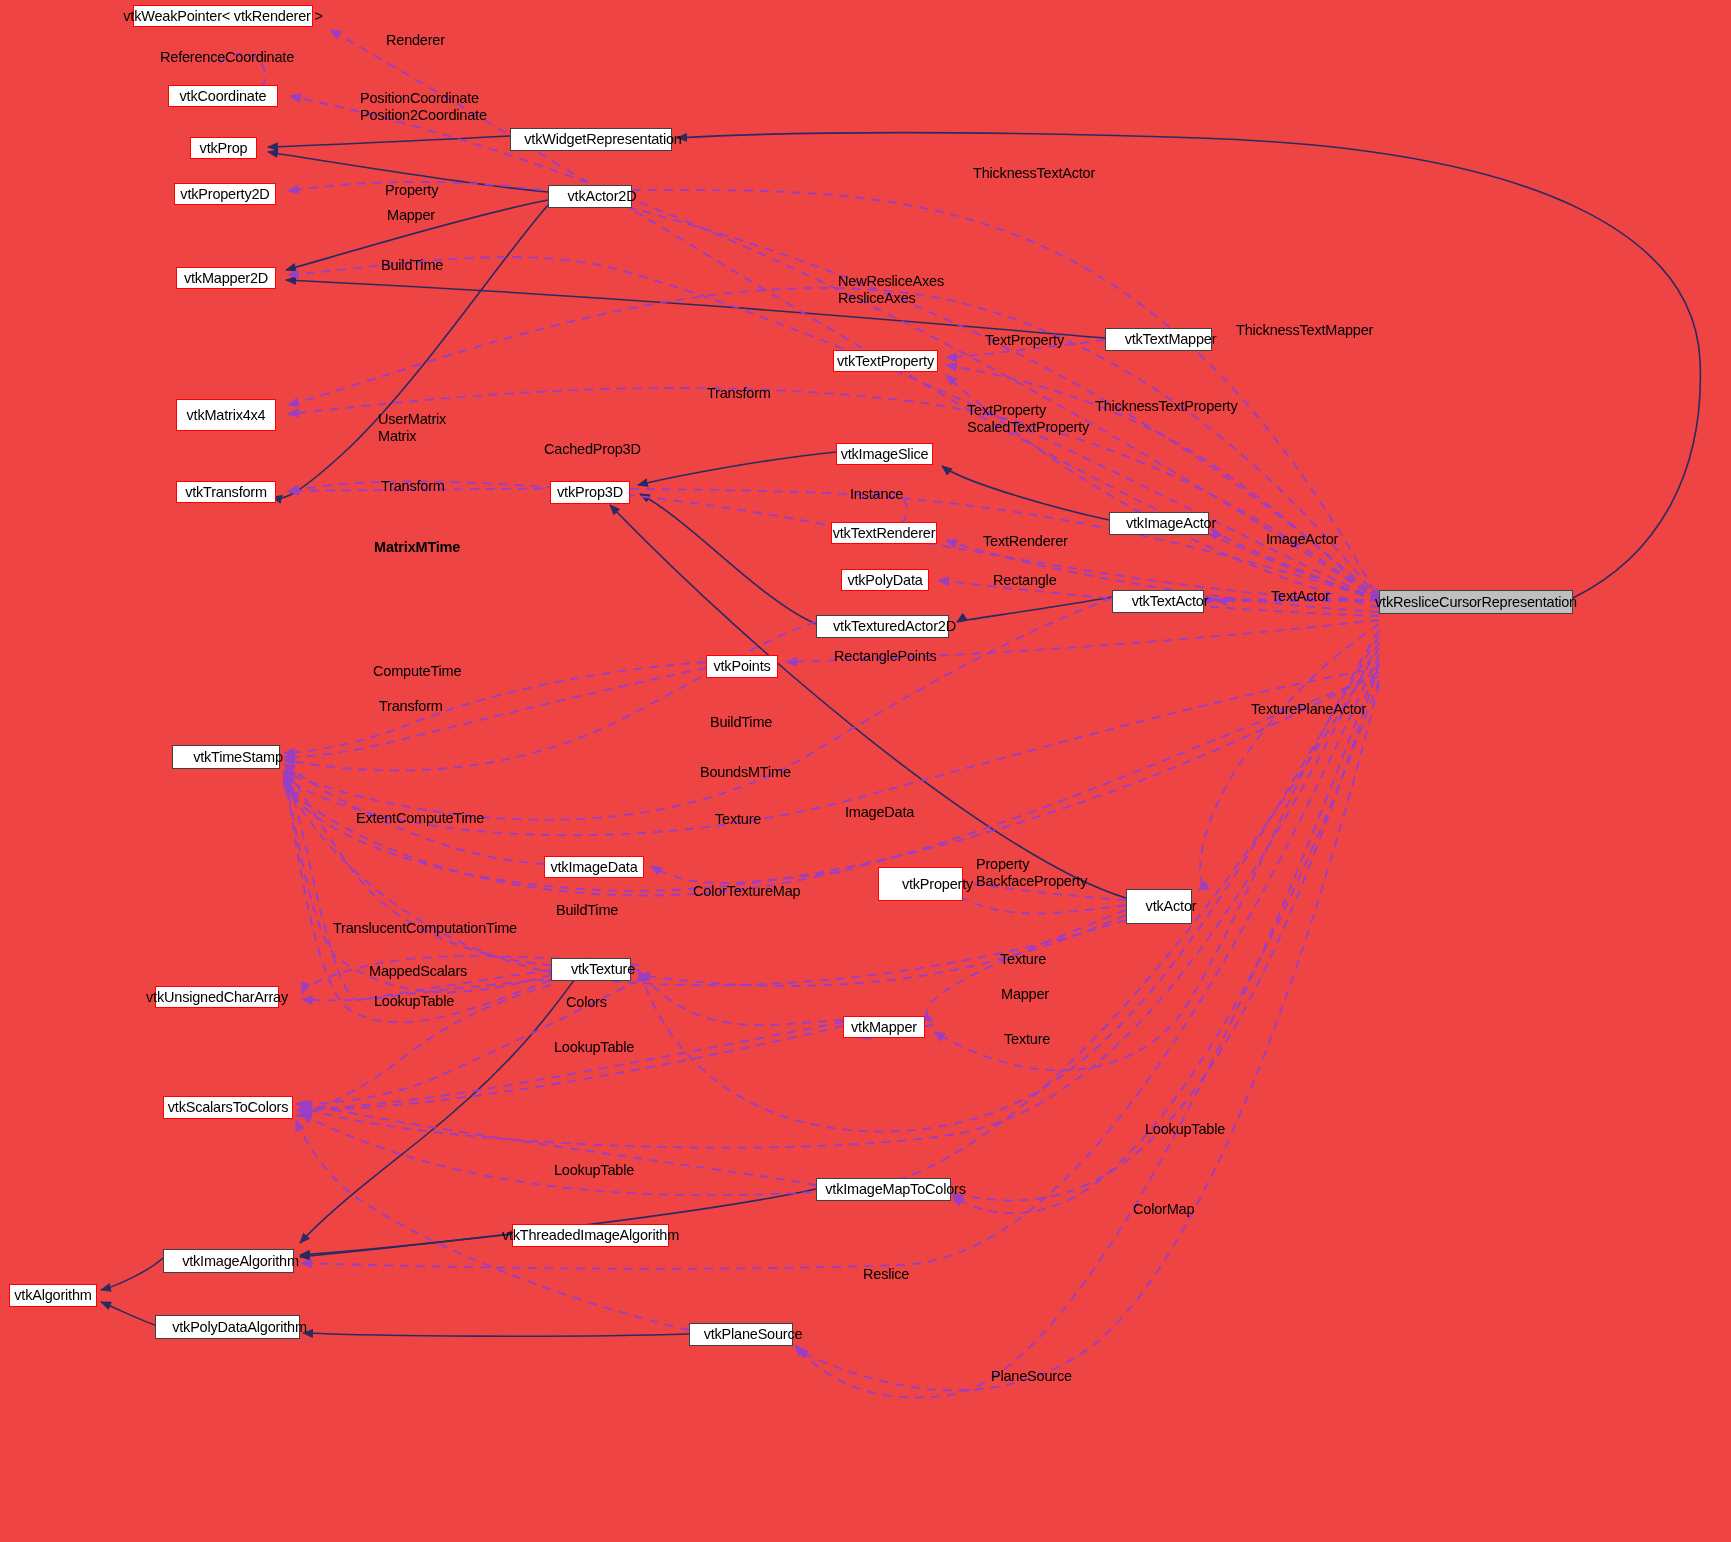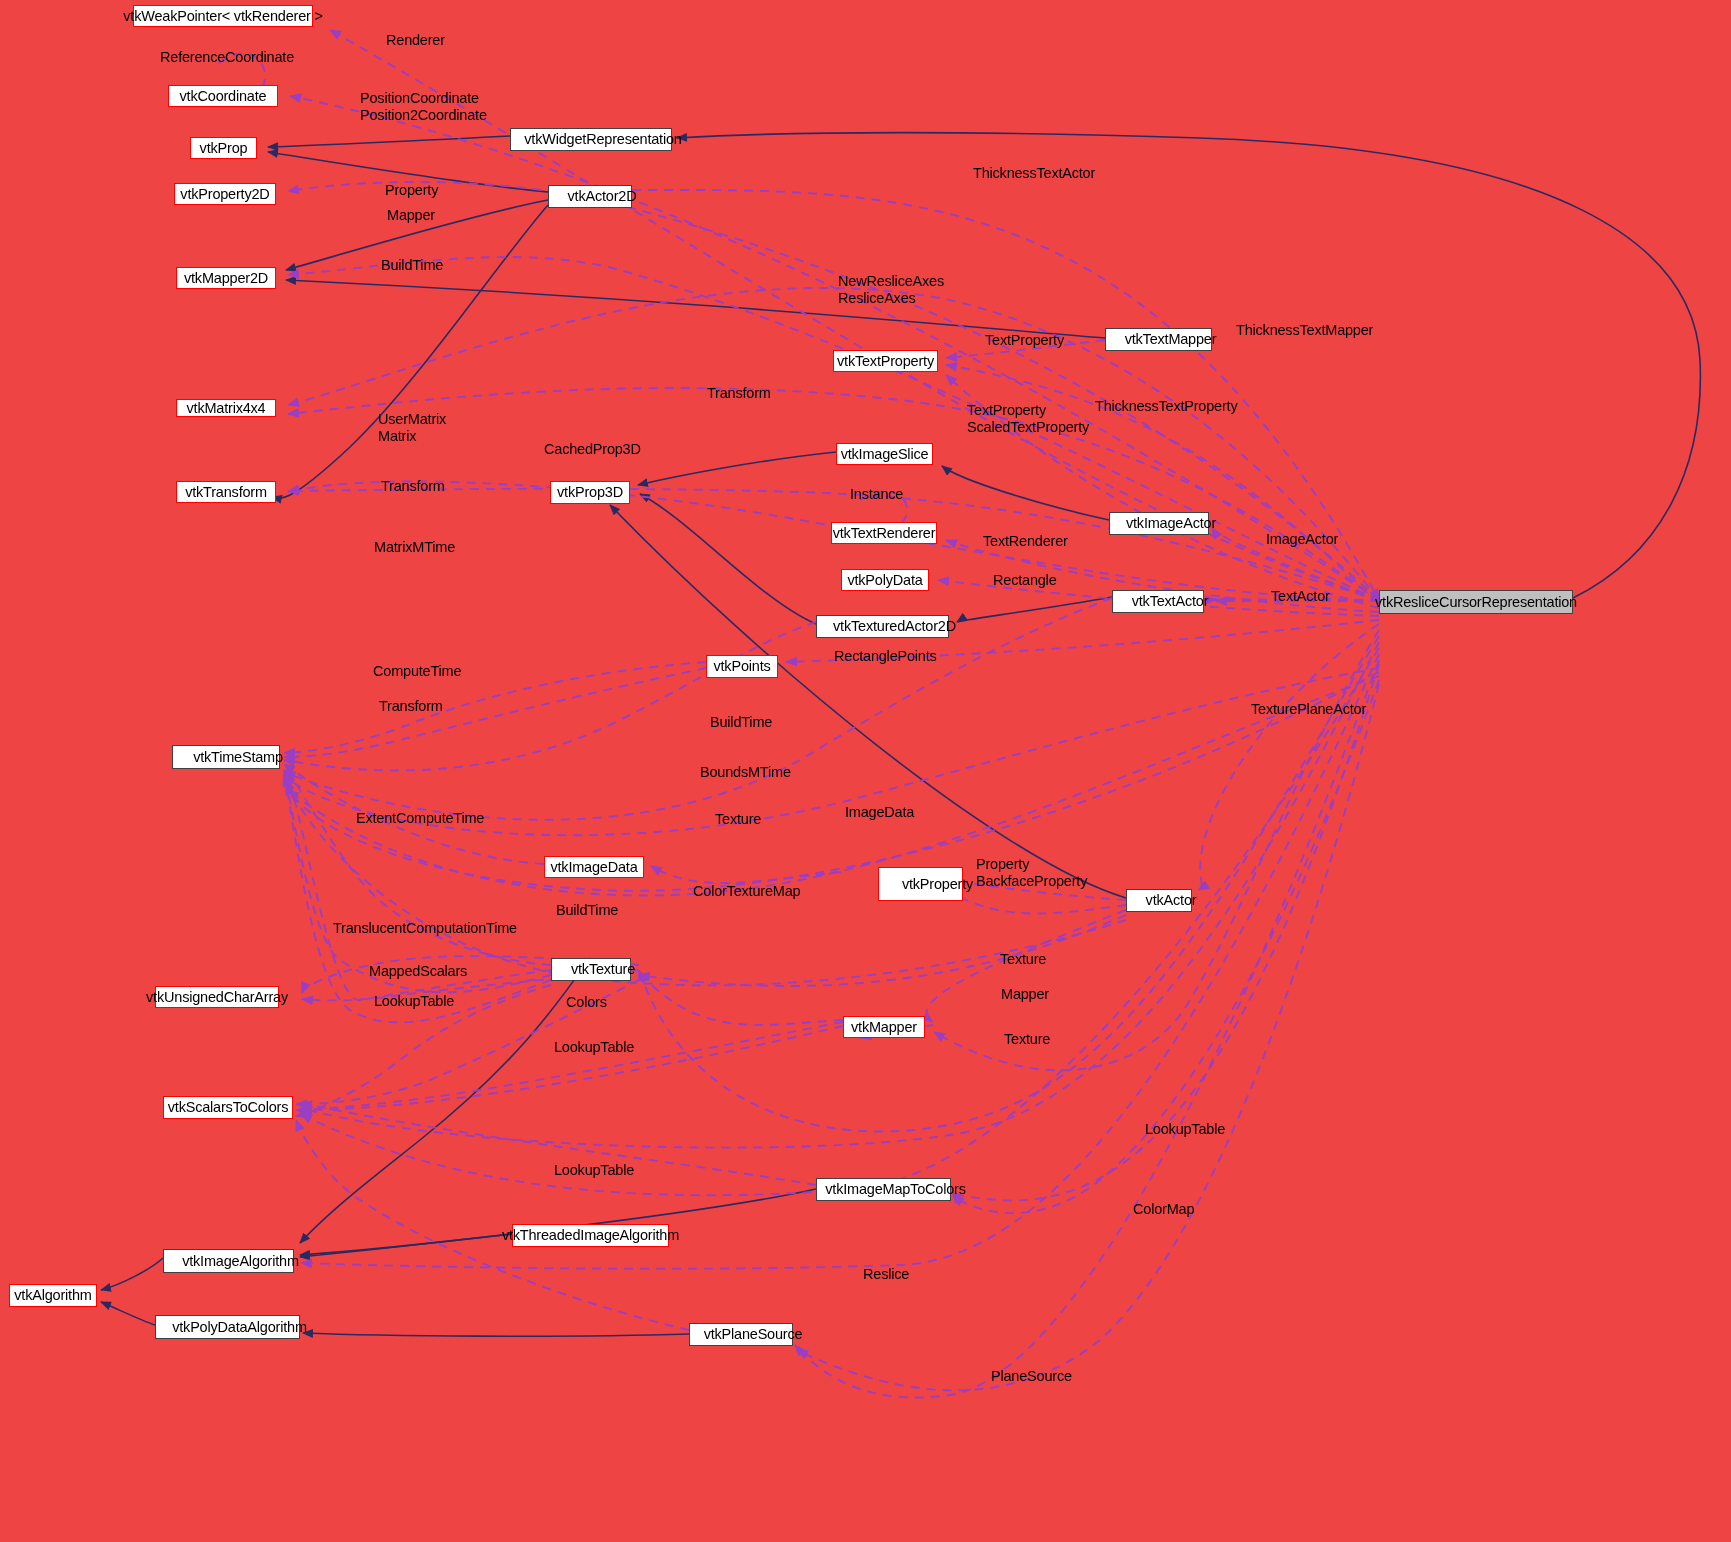--- a/index.html
+++ b/index.html
@@ -126,21 +126,21 @@
       <path d="M1379,680 C1300,900 1200,1100 1100,1180 C1040,1228 980,1215 953,1196"></path>
       <path d="M1379,684 C1300,1000 1200,1250 1100,1340 C1000,1420 880,1390 797,1350"></path>
     </g>
   </svg>
 
   <div class="node red" style="left:133px;top:5px;width:180px;height:22px;">vtkWeakPointer&lt; vtkRenderer &gt;</div>
   <div class="node red" style="left:168px;top:85px;width:110px;height:22px;">vtkCoordinate</div>
   <div class="node red" style="left:190px;top:137px;width:67px;height:22px;">vtkProp</div>
   <div class="node red" style="left:174px;top:183px;width:102px;height:22px;">vtkProperty2D</div>
   <div class="node red" style="left:176px;top:267px;width:100px;height:22px;">vtkMapper2D</div>
-  <div class="node red" style="left:176px;top:399px;width:100px;height:18px;">vtkMatrix4x4</div>
+  <div class="node red" style="left:176px;top:399px;width:100px;height:32px;">vtkMatrix4x4</div>
   <div class="node red" style="left:176px;top:481px;width:100px;height:22px;">vtkTransform</div>
   <div class="node dark" style="left:172px;top:745px;width:108px;height:24px;">vtkTimeStamp</div>
   <div class="node red" style="left:155px;top:986px;width:124px;height:22px;">vtkUnsignedCharArray</div>
   <div class="node red" style="left:163px;top:1096px;width:130px;height:23px;">vtkScalarsToColors</div>
   <div class="node dark" style="left:163px;top:1249px;width:131px;height:24px;">vtkImageAlgorithm</div>
   <div class="node red" style="left:9px;top:1284px;width:88px;height:23px;">vtkAlgorithm</div>
   <div class="node dark" style="left:155px;top:1315px;width:145px;height:24px;">vtkPolyDataAlgorithm</div>
   <div class="node dark" style="left:510px;top:128px;width:162px;height:23px;">vtkWidgetRepresentation</div>
   <div class="node dark" style="left:548px;top:185px;width:84px;height:23px;">vtkActor2D</div>
   <div class="node red" style="left:550px;top:481px;width:80px;height:23px;">vtkProp3D</div>
@@ -150,21 +150,21 @@
   <div class="node red" style="left:833px;top:350px;width:105px;height:22px;">vtkTextProperty</div>
   <div class="node red" style="left:836px;top:443px;width:97px;height:22px;">vtkImageSlice</div>
   <div class="node red" style="left:831px;top:522px;width:106px;height:22px;">vtkTextRenderer</div>
   <div class="node red" style="left:841px;top:569px;width:88px;height:22px;">vtkPolyData</div>
   <div class="node dark" style="left:816px;top:615px;width:133px;height:23px;">vtkTexturedActor2D</div>
   <div class="node red" style="left:878px;top:867px;width:85px;height:34px;padding-left:34px;">vtkProperty</div>
   <div class="node red" style="left:843px;top:1016px;width:82px;height:22px;">vtkMapper</div>
   <div class="node dark" style="left:1105px;top:328px;width:107px;height:23px;">vtkTextMapper</div>
   <div class="node dark" style="left:1109px;top:512px;width:100px;height:23px;">vtkImageActor</div>
   <div class="node dark" style="left:1112px;top:590px;width:92px;height:23px;">vtkTextActor</div>
-  <div class="node dark" style="left:1126px;top:889px;width:66px;height:23px;">vtkActor</div>
+  <div class="node dark" style="left:1126px;top:889px;width:66px;height:35px;">vtkActor</div>
   <div class="node dark" style="left:816px;top:1178px;width:135px;height:23px;">vtkImageMapToColors</div>
   <div class="node red" style="left:512px;top:1224px;width:157px;height:23px;">vtkThreadedImageAlgorithm</div>
   <div class="node dark" style="left:689px;top:1323px;width:104px;height:23px;">vtkPlaneSource</div>
   <div class="node hl" style="left:1379px;top:590px;width:194px;height:24px;">vtkResliceCursorRepresentation</div>
 
   <div class="elabel" style="left:386px;top:32px;">Renderer</div>
   <div class="elabel" style="left:160px;top:49px;">ReferenceCoordinate</div>
   <div class="elabel" style="left:360px;top:90px;">PositionCoordinate
 Position2Coordinate</div>
   <div class="elabel" style="left:973px;top:165px;">ThicknessTextActor</div>
@@ -179,21 +179,21 @@
   <div class="elabel" style="left:1095px;top:398px;">ThicknessTextProperty</div>
   <div class="elabel" style="left:378px;top:411px;">UserMatrix
 Matrix</div>
   <div class="elabel" style="left:967px;top:402px;">TextProperty
 ScaledTextProperty</div>
   <div class="elabel" style="left:544px;top:441px;">CachedProp3D</div>
   <div class="elabel" style="left:850px;top:486px;">Instance</div>
   <div class="elabel" style="left:381px;top:478px;">Transform</div>
   <div class="elabel" style="left:1266px;top:531px;">ImageActor</div>
   <div class="elabel" style="left:983px;top:533px;">TextRenderer</div>
-  <div class="elabel" style="left:374px;top:539px;">MatrixMTime</div>
+  <div class="elabel" style="left:374px;top:539px;font-weight:bold;">MatrixMTime</div>
   <div class="elabel" style="left:993px;top:572px;">Rectangle</div>
   <div class="elabel" style="left:1271px;top:588px;">TextActor</div>
   <div class="elabel" style="left:834px;top:648px;">RectanglePoints</div>
   <div class="elabel" style="left:373px;top:663px;">ComputeTime</div>
   <div class="elabel" style="left:379px;top:698px;">Transform</div>
   <div class="elabel" style="left:1251px;top:701px;">TexturePlaneActor</div>
   <div class="elabel" style="left:710px;top:714px;">BuildTime</div>
   <div class="elabel" style="left:700px;top:764px;">BoundsMTime</div>
   <div class="elabel" style="left:715px;top:811px;">Texture</div>
   <div class="elabel" style="left:356px;top:810px;">ExtentComputeTime</div>

